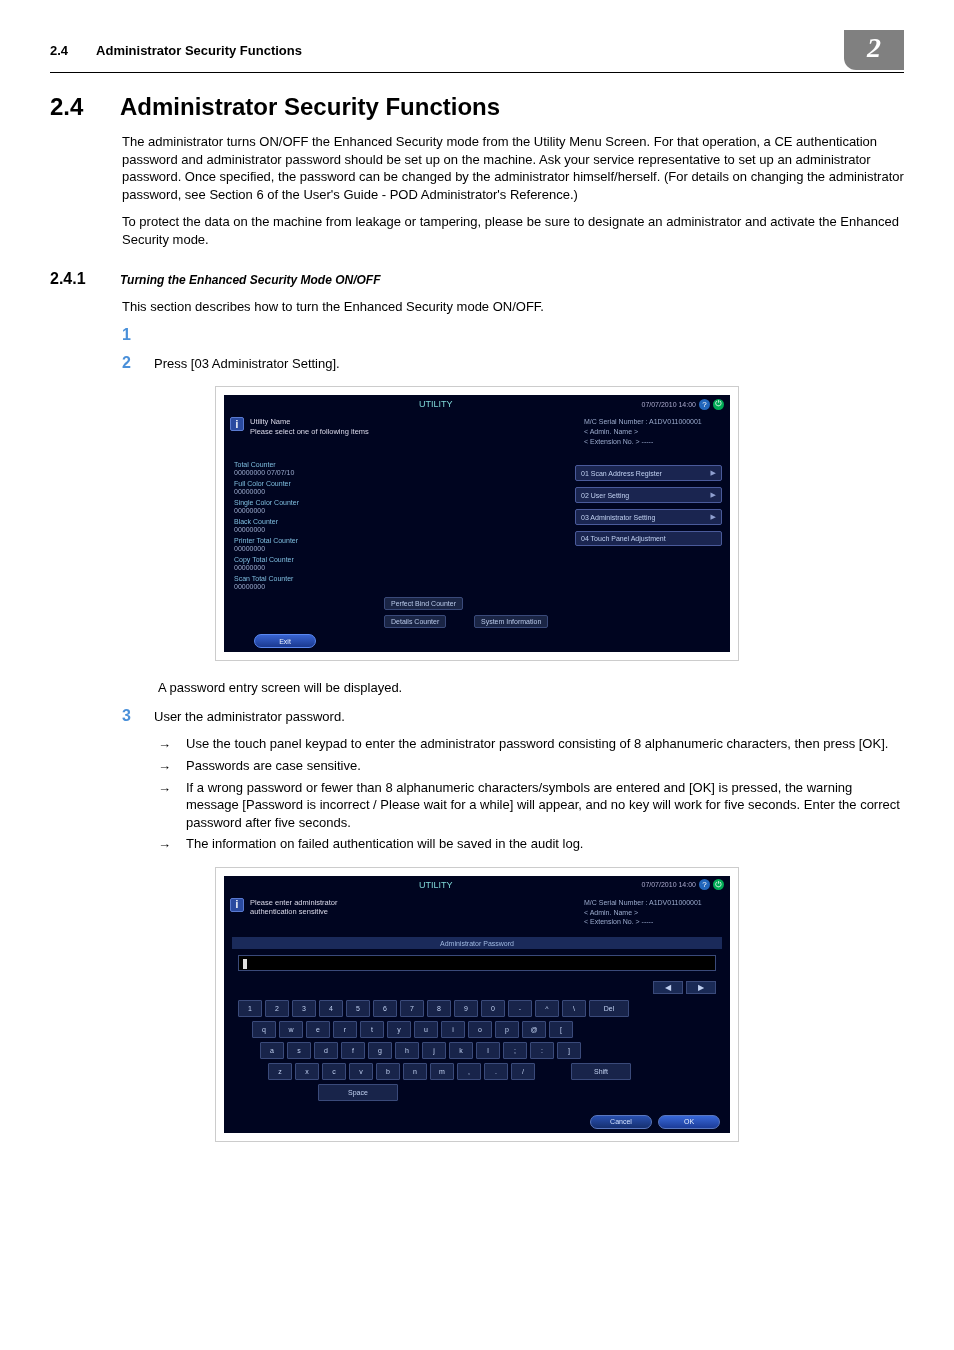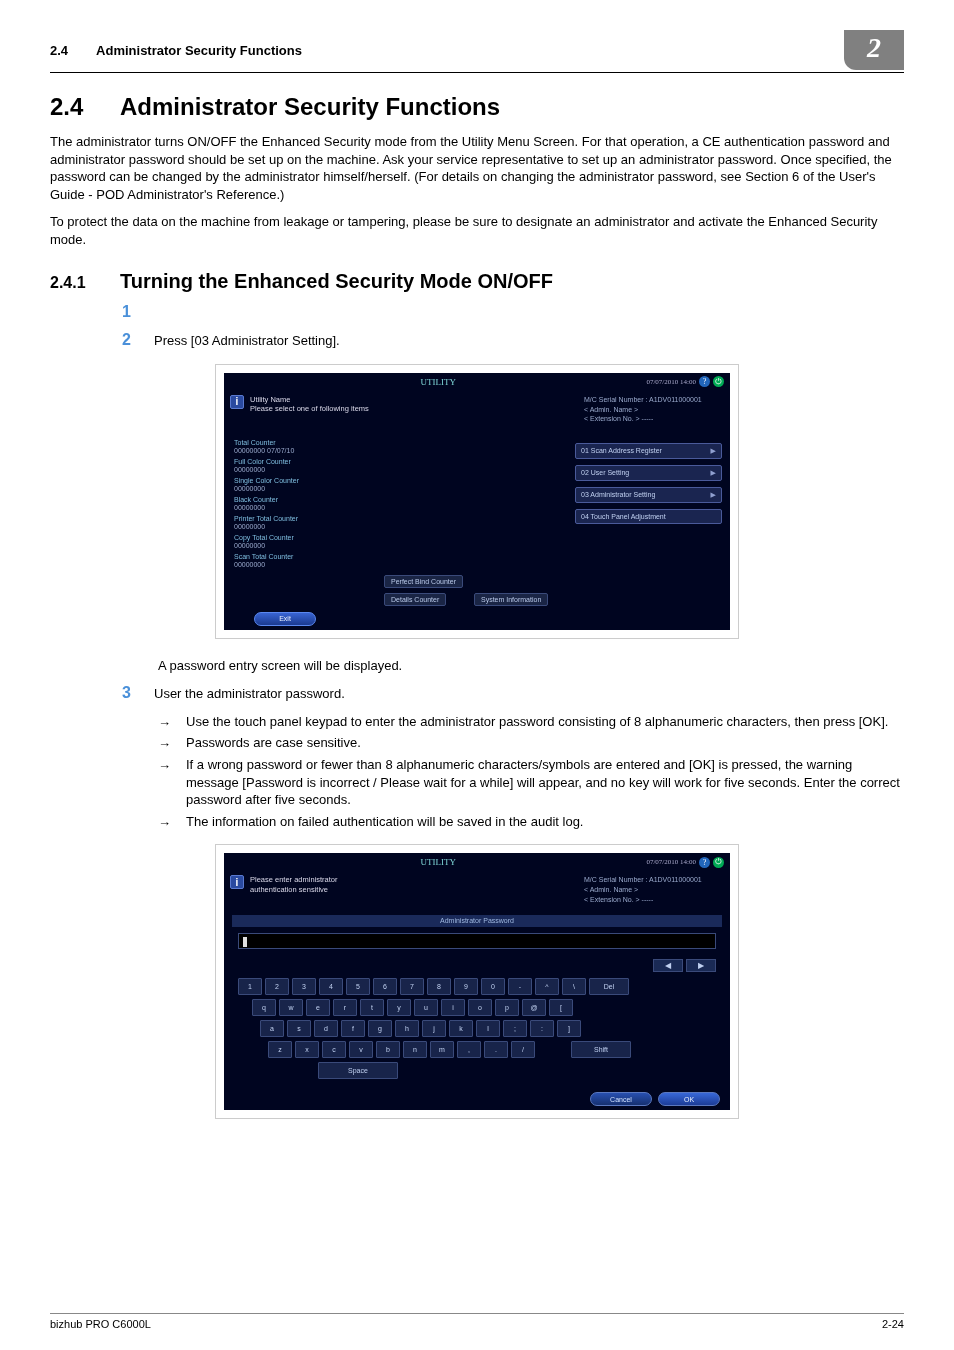--- a/index.html
+++ b/index.html
@@ -76,24 +76,26 @@
       gap: 30px;
       margin-top: 22px;
       margin-bottom: 10px;
     }
     .subsection-num {
       font-size: 16px;
       font-weight: bold;
       min-width: 40px;
     }
     .subsection-title {
-      font-size: 20px;
-      font-weight: bold;
+      font-size: 12px;
+      font-weight: bold;
+      font-style: italic;
     }
     .body-text {
+      margin-left: 72px;
       line-height: 1.35;
       margin-bottom: 10px;
     }
     .step-row {
       display: flex;
       align-items: baseline;
       gap: 18px;
       margin-left: 72px;
       margin-bottom: 10px;
     }
@@ -136,21 +138,20 @@
       position: relative;
       color: #d8d8e8;
       font-size: 8px;
     }
     .screen-topbar {
       height: 18px;
       display: flex;
       align-items: center;
       justify-content: space-between;
       padding: 0 6px;
-      font-family: Liberation Serif, serif;
     }
     .screen-topbar .util-center {
       flex: 1;
       text-align: center;
       color: #7fd8d8;
       font-size: 9px;
     }
     .screen-topbar .tb-right {
       display: flex;
       align-items: center;
@@ -398,20 +399,21 @@
     <span class="section-num">2.4</span>
     <span class="section-title">Administrator Security Functions</span>
   </div>
   <p class="body-text">The administrator turns ON/OFF the Enhanced Security mode from the Utility Menu Screen. For that operation, a CE authentication password and administrator password should be set up on the machine. Ask your service representative to set up an administrator password. Once specified, the password can be changed by the administrator himself/herself. (For details on changing the administrator password, see Section 6 of the User's Guide - POD Administrator's Reference.)</p>
   <p class="body-text">To protect the data on the machine from leakage or tampering, please be sure to designate an administrator and activate the Enhanced Security mode.</p>
 
   <div class="subsection-row">
     <span class="subsection-num">2.4.1</span>
     <span class="subsection-title">Turning the Enhanced Security Mode ON/OFF</span>
   </div>
+  <p class="body-text">This section describes how to turn the Enhanced Security mode ON/OFF.</p>
 
   <div class="step-row">
     <span class="step-num">1</span>
   </div>
 
   <div class="step-row">
     <span class="step-num">2</span>
     <span class="step-text">Press [03 Administrator Setting].</span>
   </div>
 
@@ -608,17 +610,13 @@
         </div>
 
         <div class="kb-footer">
           <div class="kb-foot-btn kb-cancel">Cancel</div>
           <div class="kb-foot-btn kb-ok">OK</div>
         </div>
       </div>
     </div>
   </div>
 
-  <div class="footer">
-    <span>bizhub PRO C6000L</span>
-    <span>2-24</span>
-  </div>
 </div>
 
 </body></html>

